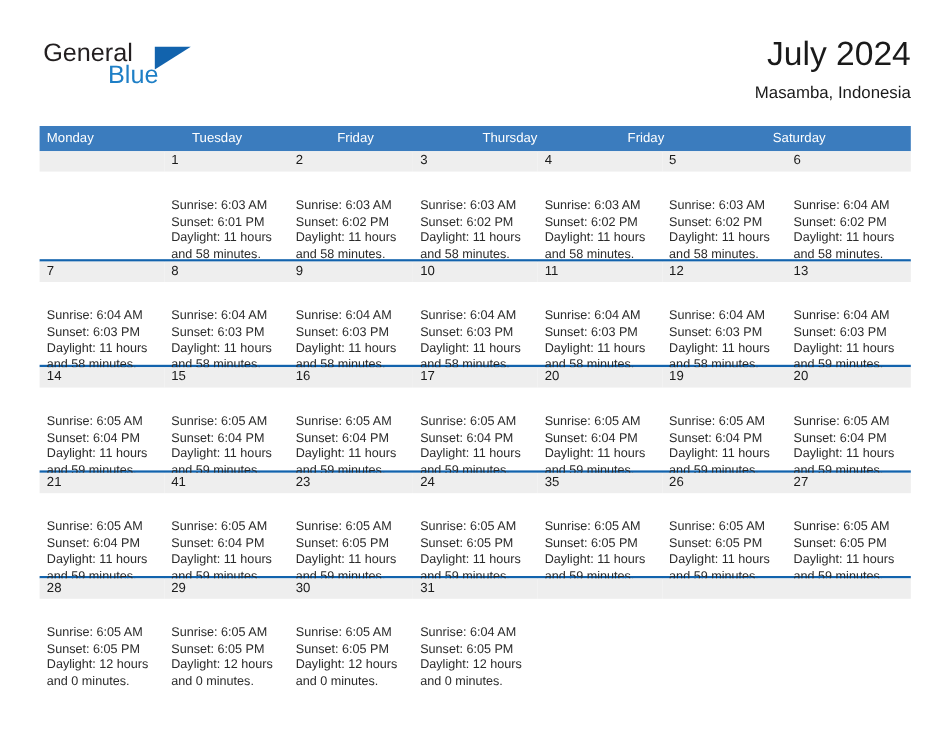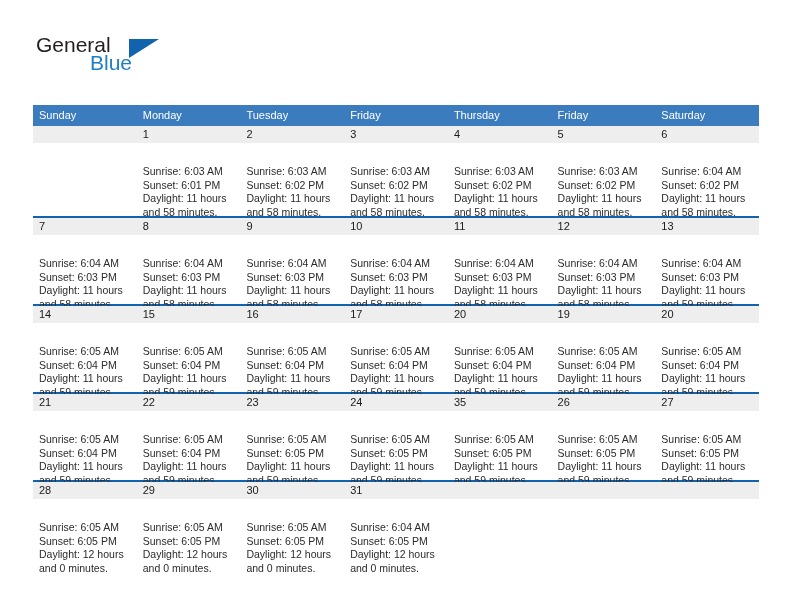--- a/index.html
+++ b/index.html
@@ -147,26 +147,29 @@
 <div class="page">
 
   <div class="header">
 
     <div class="brand">
       <span class="brand-general">General</span>
       <span class="brand-tri"></span>
       <span class="brand-blue">Blue</span>
     </div>
 
+    <div class="title-block">
+      <div class="cal-title">July 2024</div>
+      <div class="cal-subtitle">Masamba, Indonesia</div>
+    </div>
 
   </div>
 
   <div class="calendar">
     <div class="dow-row">
-      <div class="dow">Sunday</div>
       <div class="dow">Monday</div>
       <div class="dow">Tuesday</div>
       <div class="dow">Friday</div>
       <div class="dow">Thursday</div>
       <div class="dow">Friday</div>
       <div class="dow">Saturday</div>
     </div>
     <div id="weeks-container">
         <div class="week first">
           <div class="cell empty">
@@ -361,21 +364,21 @@
           <div class="cell">
             <div class="cell-num">21</div>
             <div class="cell-info">
               <div>Sunrise: 6:05 AM</div>
               <div>Sunset: 6:04 PM</div>
               <div>Daylight: 11 hours</div>
               <div>and 59 minutes.</div>
             </div>
           </div>
           <div class="cell">
-            <div class="cell-num">22</div>
+            <div class="cell-num">41</div>
             <div class="cell-info">
               <div>Sunrise: 6:05 AM</div>
               <div>Sunset: 6:04 PM</div>
               <div>Daylight: 11 hours</div>
               <div>and 59 minutes.</div>
             </div>
           </div>
           <div class="cell">
             <div class="cell-num">23</div>
             <div class="cell-info">

